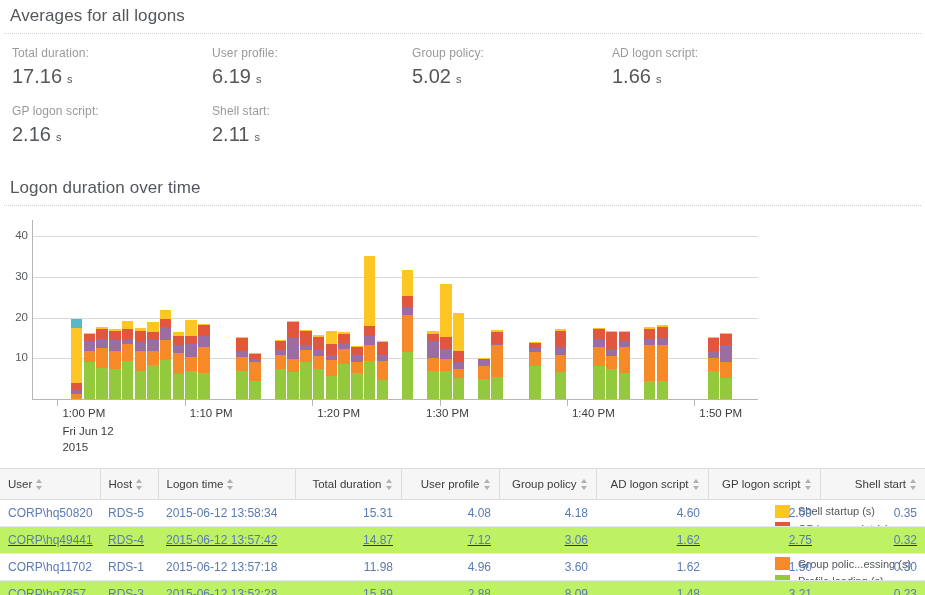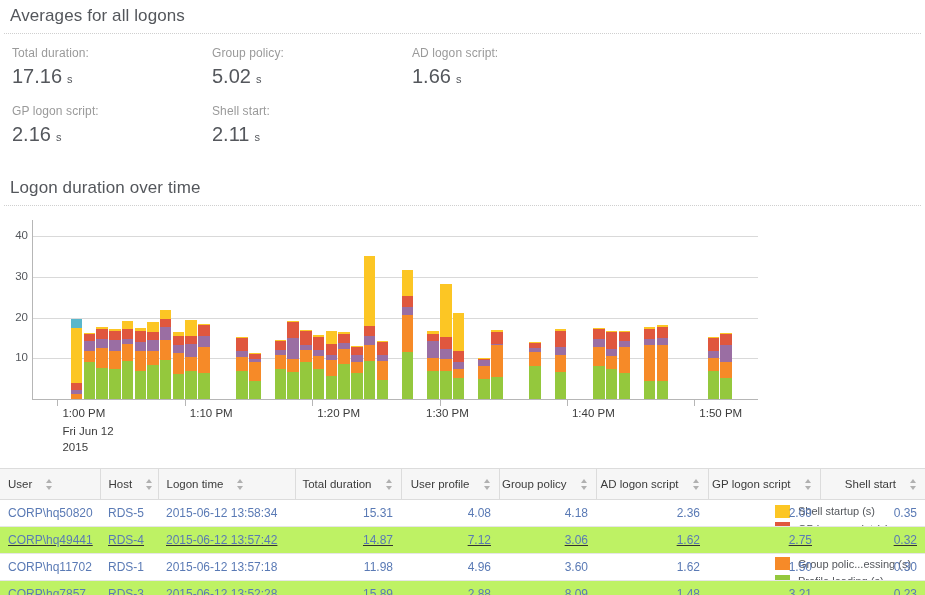--- a/index.html
+++ b/index.html
@@ -83,21 +83,21 @@
     border-bottom:1px solid #dcdcdc;
     border-right:1px solid #dcdcdc;
     font-size:11.5px;font-weight:400;color:#3b3b3b;
     padding:7px 8px 7px 8px;
     height:16px;
     white-space:nowrap;
   }
   thead th:last-child{border-right:none;margin-top:8px;}
   th.left{text-align:left;}
   th.right{text-align:right;}
-  .th-inner{display:flex;align-items:center;gap:14px;}
+  .th-inner{display:flex;align-items:center;gap:4px;}
   .th-inner.rt{justify-content:flex-end;}
   .sort-ico{
     display:inline-block;width:7px;height:11px;position:relative;flex:0 0 auto;
   }
   .sort-ico:before,.sort-ico:after{
     content:"";position:absolute;left:0;border-left:3.5px solid transparent;
     border-right:3.5px solid transparent;
   }
   .sort-ico:before{top:0;border-bottom:4px solid #b0b0b0;}
   .sort-ico:after{bottom:0;border-top:4px solid #b0b0b0;}
@@ -115,20 +115,24 @@
 <body>
 
 <div class="panel">
   <div class="panel-title">Averages for all logons</div>
   <div class="dotted-rule"></div>
   <div class="avg-wrap">
     <div class="avg-row">
       <div class="avg-cell">
         <div class="avg-label">Total duration:</div>
         <div class="avg-value"><span>17.16</span><span class="avg-unit">s</span></div>
+      </div>
+      <div class="avg-cell">
+        <div class="avg-label">User profile:</div>
+        <div class="avg-value"><span>6.19</span><span class="avg-unit">s</span></div>
       </div>
       <div class="avg-cell">
         <div class="avg-label">Group policy:</div>
         <div class="avg-value"><span>5.02</span><span class="avg-unit">s</span></div>
       </div>
       <div class="avg-cell">
         <div class="avg-label">AD logon script:</div>
         <div class="avg-value"><span>1.66</span><span class="avg-unit">s</span></div>
       </div>
     </div>
@@ -540,21 +544,21 @@
         </tr>
     </thead>
     <tbody id="table-body">
         <tr>
           <td class="left">CORP\hq50820</td>
           <td class="left">RDS-5</td>
           <td class="left">2015-06-12 13:58:34</td>
           <td class="right">15.31</td>
           <td class="right">4.08</td>
           <td class="right">4.18</td>
-          <td class="right">2.36</td>
+          <td class="right">4.60</td>
           <td class="right">2.09</td>
           <td class="right">0.35</td>
         </tr>
         <tr class="alt">
           <td class="left">CORP\hq49441</td>
           <td class="left">RDS-4</td>
           <td class="left">2015-06-12 13:57:42</td>
           <td class="right">14.87</td>
           <td class="right">7.12</td>
           <td class="right">3.06</td>

